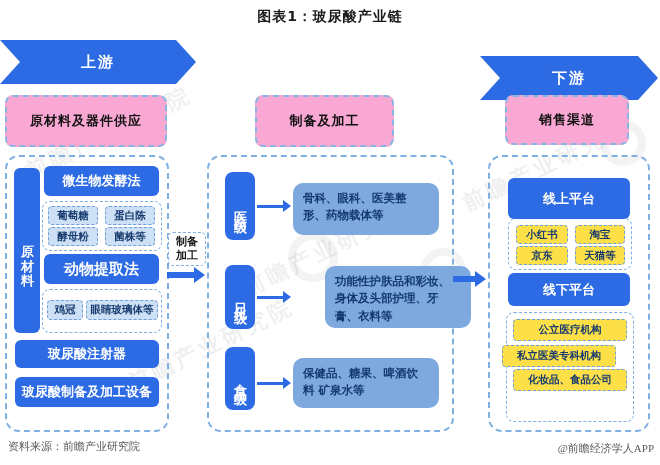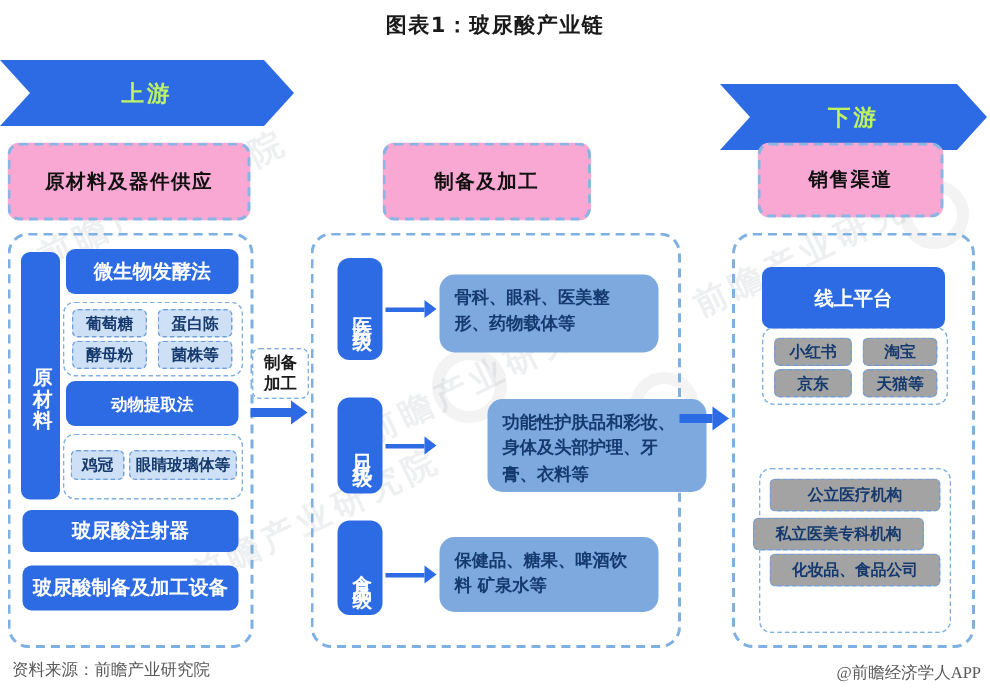--- a/index.html
+++ b/index.html
@@ -18,21 +18,21 @@
   }
   .wm-circle{
     position:absolute;border-radius:50%;border:8px solid #878d93;opacity:.10;pointer-events:none;z-index:0;
   }
   
   .chevron{
     position:absolute;top:40px;height:44px;background:#2c6be3;
     clip-path:polygon(0 0,calc(100% - 20px) 0,100% 50%,calc(100% - 20px) 100%,0 100%,20px 50%);
     display:flex;align-items:center;justify-content:center;z-index:2;
   }
-  .chevron span{color:#bef264;font-size:15px;font-weight:bold;letter-spacing:2px;}
+  .chevron span{color:#ffffff;font-size:15px;font-weight:bold;letter-spacing:2px;}
   
   .hdr{
     position:absolute;background:#f9a8d4;border:2px dashed #8ab4e4;border-radius:8px;
     display:flex;align-items:center;justify-content:center;z-index:2;
   }
   .hdr span{font-size:13px;font-weight:bold;color:#111;letter-spacing:1px;}
   
   .container{
     position:absolute;border:2px dashed #7fb0e2;border-radius:14px;z-index:1;background:transparent;
   }
@@ -44,21 +44,21 @@
     display:flex;align-items:center;justify-content:center;z-index:3;
   }
   .vtext{
     writing-mode:vertical-rl;text-orientation:upright;
   }
   .item{
     position:absolute;background:#cde0f5;border:1.5px dashed #6f9fd8;border-radius:4px;
     color:#163a6e;font-weight:bold;font-size:10.5px;display:flex;align-items:center;justify-content:center;
     z-index:3;white-space:nowrap;
   }
-  .item-r{background:#a3a3a3;}
+  .item-r{background:#fde047;}
   .descbox{
     position:absolute;background:#7da9de;border-radius:10px;color:#153a70;font-weight:bold;
     font-size:11.5px;line-height:1.5;padding:7px 10px;box-sizing:border-box;z-index:3;
   }
   
   .arrow{position:absolute;z-index:4;}
   .arrow .shaft{position:absolute;left:0;background:#2c6be3;}
   .arrow .head{position:absolute;width:0;height:0;border-style:solid;border-color:transparent transparent transparent #2c6be3;}
   .connector-label{
     position:absolute;background:#fff;border:1.5px dashed #7fb0e2;border-radius:5px;
@@ -106,21 +106,21 @@
   <div class="bluebox vtext" style="left:14px;top:168px;width:26px;height:165px;font-size:13px;letter-spacing:14px;padding-top:10px;box-sizing:border-box;">原材料</div>
 
   <div class="bluebox" style="left:44px;top:166px;width:115px;height:30px;font-size:13px;">微生物发酵法</div>
 
   <div class="group" style="left:42px;top:201px;width:118px;height:48px;"></div>
   <div class="item" style="left:48px;top:206px;width:48px;height:17px;">葡萄糖</div>
   <div class="item" style="left:105px;top:206px;width:48px;height:17px;">蛋白陈</div>
   <div class="item" style="left:48px;top:227px;width:48px;height:17px;">酵母粉</div>
   <div class="item" style="left:105px;top:227px;width:48px;height:17px;">菌株等</div>
 
-  <div class="bluebox" style="left:44px;top:254px;width:115px;height:30px;font-size:11px;">动物提取法</div>
+  <div class="bluebox" style="left:44px;top:254px;width:115px;height:30px;font-size:15px;">动物提取法</div>
 
   <div class="group" style="left:42px;top:289px;width:118px;height:42px;"></div>
   <div class="item" style="left:47px;top:300px;width:34px;height:18px;">鸡冠</div>
   <div class="item" style="left:86px;top:300px;width:70px;height:18px;text-align:center;">眼睛玻璃体等</div>
 
   <div class="bluebox" style="left:15px;top:340px;width:144px;height:28px;font-size:13px;">玻尿酸注射器</div>
   <div class="bluebox" style="left:15px;top:377px;width:144px;height:30px;font-size:13px;">玻尿酸制备及加工设备</div>
 
   <div class="connector-label" style="left:168px;top:232px;width:36px;height:32px;">
     <span>制备</span>
@@ -162,20 +162,21 @@
   <div class="container" style="left:488px;top:155px;width:158px;height:273px;"></div>
 
   <div class="bluebox" style="left:508px;top:178px;width:122px;height:41px;font-size:13px;">线上平台</div>
 
   <div class="group" style="left:508px;top:218px;width:122px;height:50px;"></div>
   <div class="item item-r" style="left:516px;top:225px;width:50px;height:17px;">小红书</div>
   <div class="item item-r" style="left:575px;top:225px;width:48px;height:17px;">淘宝</div>
   <div class="item item-r" style="left:516px;top:246px;width:50px;height:17px;">京东</div>
   <div class="item item-r" style="left:575px;top:246px;width:48px;height:17px;">天猫等</div>
 
+  <div class="bluebox" style="left:508px;top:273px;width:122px;height:33px;font-size:13px;">线下平台</div>
 
   <div class="group" style="left:506px;top:312px;width:126px;height:108px;"></div>
   <div class="item item-r" style="left:513px;top:319px;width:112px;height:20px;">公立医疗机构</div>
   <div class="item item-r" style="left:502px;top:345px;width:112px;height:20px;">私立医美专科机构</div>
   <div class="item item-r" style="left:513px;top:369px;width:112px;height:20px;text-align:right;">化妆品、食品公司</div>
 
   <div class="footer-src">资料来源：前瞻产业研究院</div>
   <div class="footer-credit">@前瞻经济学人APP</div>
 
 </div>

